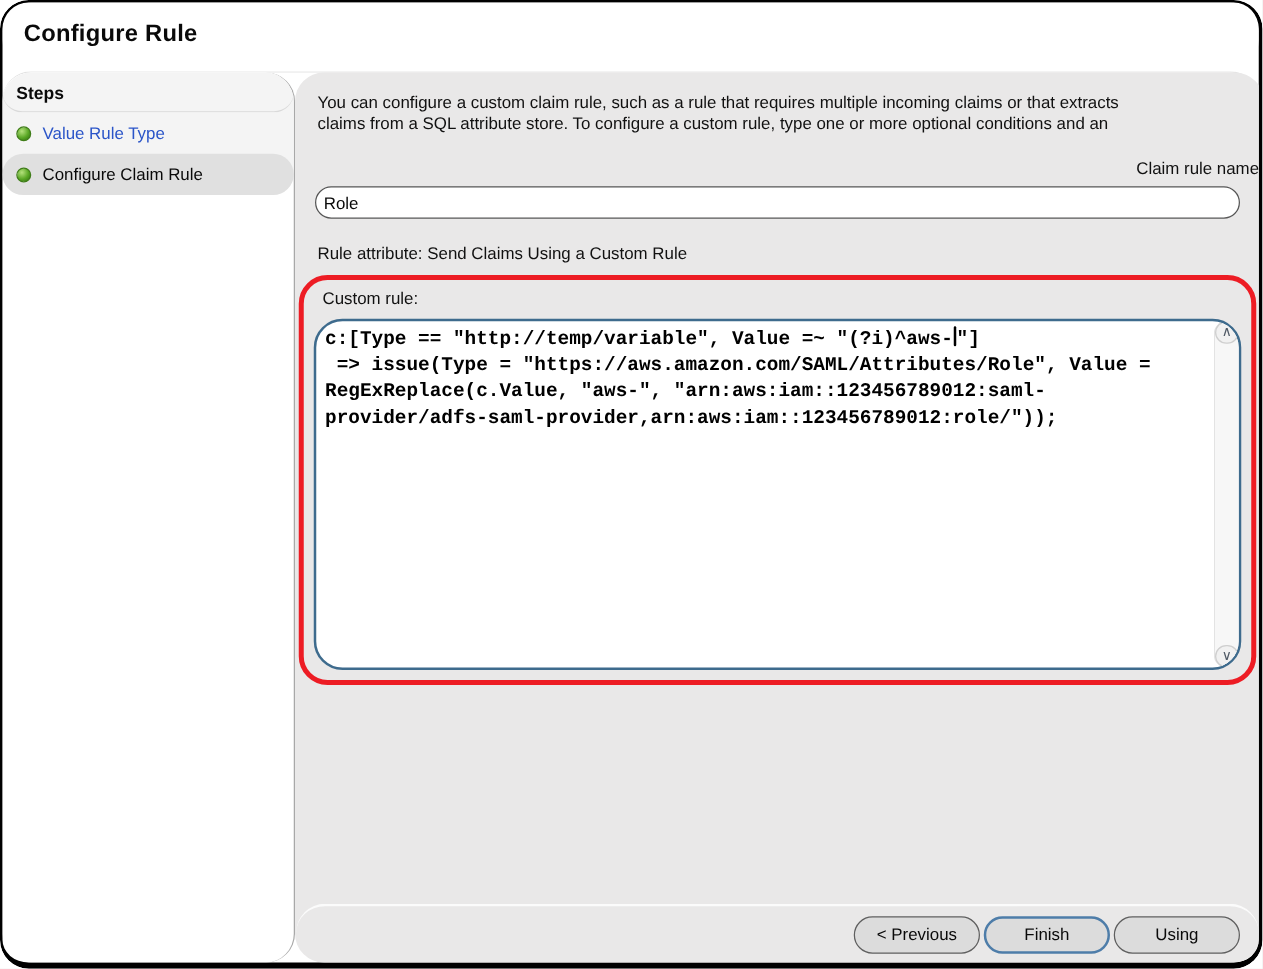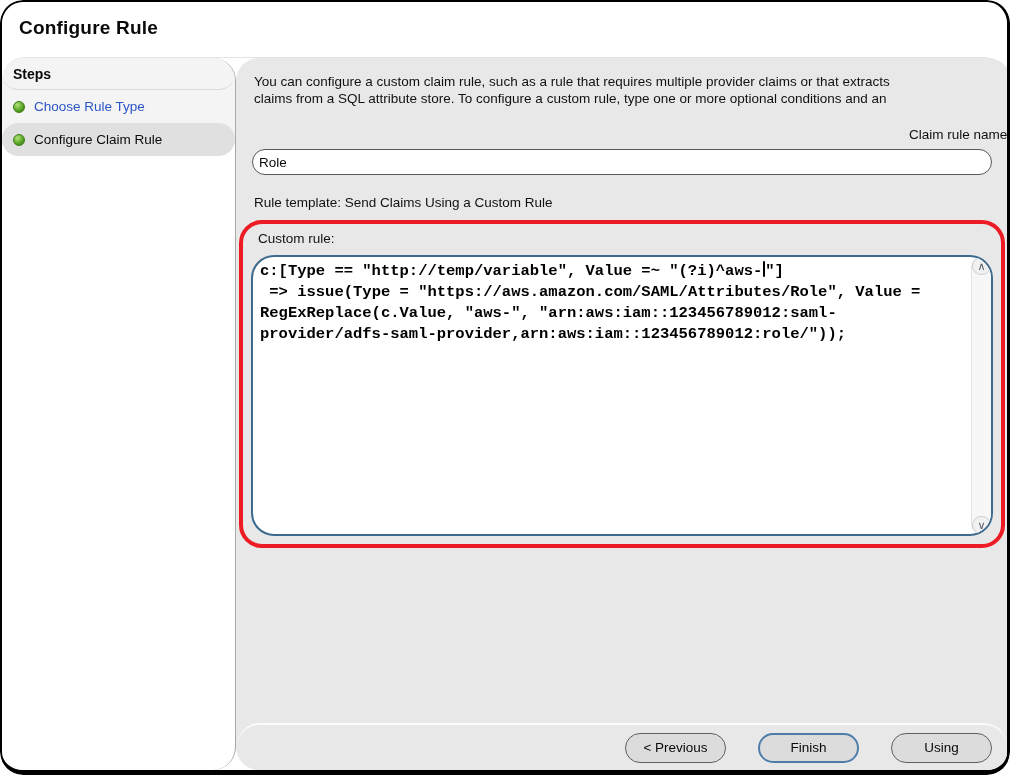--- a/index.html
+++ b/index.html
@@ -68,21 +68,21 @@
     height:18px; background:#f1f1f1; border:1px solid #cfcfcf;
     display:flex; align-items:center; justify-content:center;
     font-size:11px; color:#505a66; cursor:default; line-height:1;
   }
 
   
   .footer {
     position:absolute; left:235px; right:0; bottom:0; height:47px;
     background:#e9e8e8; border-top:2px solid #fbfbfb;
     display:flex; align-items:center; justify-content:flex-end;
-    gap:32px; padding-right:15px;
+    gap:3px; padding-right:15px;
   }
   .btn {
     width:101px; height:30px; background:#dcdcdc; border:1px solid #5f5f5f;
     font-family:"Liberation Sans", sans-serif; font-size:13.5px; color:#0a0a0a; cursor:default;
   }
   .btn.default { border:2px solid #4e7da9; }
 </style>
 </head>
 <body>
 
@@ -93,41 +93,41 @@
   </div>
 
   <div class="content">
 
     <div class="sidebar">
       <div class="steps-top">
         <div class="steps-header">Steps</div>
 
         <div class="step-item link">
           <span class="bullet"></span>
-          <span class="label">Choose Rule Type</span>
+          <span class="label">Value Rule Type</span>
         </div>
 
         <div class="step-item active">
           <span class="bullet"></span>
           <span class="label">Configure Claim Rule</span>
         </div>
       </div>
     </div>
 
     <div class="main">
 
       <div class="description">
-        <div>You can configure a custom claim rule, such as a rule that requires multiple provider claims or that extracts</div>
+        <div>You can configure a custom claim rule, such as a rule that requires multiple incoming claims or that extracts</div>
         <div>claims from a SQL attribute store. To configure a custom rule, type one or more optional conditions and an</div>
       </div>
 
       <div class="field-label">Claim rule name:</div>
       <input class="text-input" type="text" value="Role" style="">
 
-      <div class="rule-template">Rule template: Send Claims Using a Custom Rule</div>
+      <div class="rule-template">Rule attribute: Send Claims Using a Custom Rule</div>
 
       <div class="redbox">
         <div class="custom-label">Custom rule:</div>
 
         <div class="code-box">
           <pre class="code-area"><span>c:[Type == "http://temp/variable", Value =~ "(?i)^aws-</span><span class="caret"></span><span>"]
  =&gt; issue(Type = "https://aws.amazon.com/SAML/Attributes/Role", Value =
 RegExReplace(c.Value, "aws-", "arn:aws:iam::123456789012:saml-
 provider/adfs-saml-provider,arn:aws:iam::123456789012:role/"));</span></pre>
 

